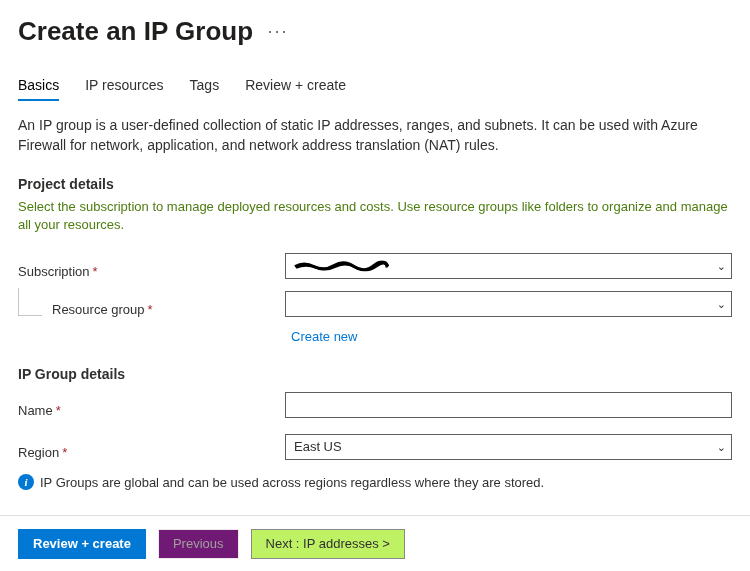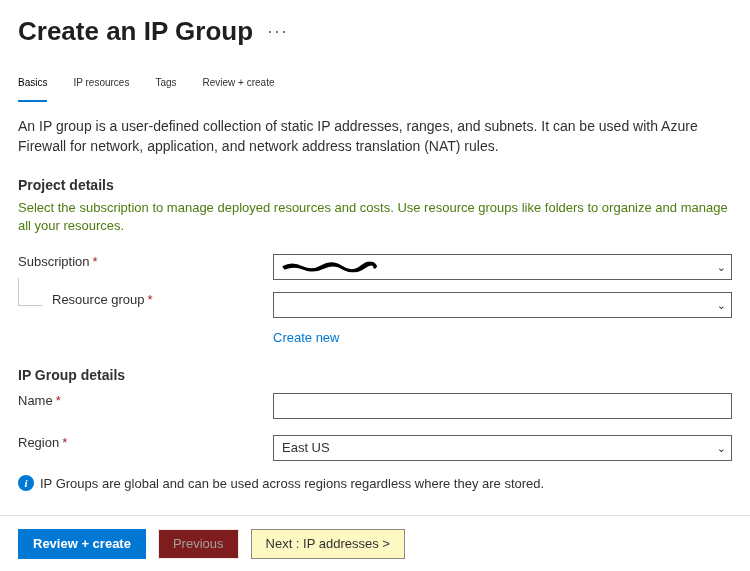--- a/index.html
+++ b/index.html
@@ -10,26 +10,26 @@
     background: #fff;
     width: 750px;
     height: 571px;
     position: relative;
     padding: 16px 18px 0 18px;
   }
   .header-row { display:flex; align-items:center; gap:14px; margin-bottom: 30px; }
   .page-title { font-size: 26px; font-weight: 600; color:#201f1e; }
   .more-icon { font-size: 18px; color:#605e5c; cursor:pointer; letter-spacing:1px; }
   .tabs { display:flex; gap:26px; border-bottom:none; margin-bottom:8px; }
-  .tab { font-size:10px; color:#323130; padding-bottom:12px; cursor:pointer;text-align:center; }
+  .tab { font-size:14px; color:#323130; padding-bottom:6px; cursor:pointer;text-align:center; }
   .tab.active { color:#000; font-weight:400; border-bottom:2px solid #0078d4; }
   .description { font-size:14px; color:#323130; line-height:1.45; margin: 14px 0 20px 0; }
   .section-title { font-weight:600; font-size:14px; margin-bottom:6px; }
   .section-desc { font-size:13px; color:#4d7c0f; line-height:1.45; margin-bottom:18px; }
-  .form-row { display:flex; align-items:flex-start; margin-bottom:12px; }
+  .form-row { display:flex; align-items:flex-end; margin-bottom:12px;gap:12px; }
   .form-label { width:255px; font-size:13px; color:#323130; display:flex; align-items:center; }
   .indent-connector {
     width:24px; height:28px; border-left:1px solid #c8c6c4; border-bottom:1px solid #c8c6c4;
     margin-right:10px; margin-top:-16px;
   }
   .required { color:#a4262c; margin-left:3px; }
   .field-wrap { flex:1; }
   .select, .text-input {
     width:100%; height:26px; border:1px solid #605e5c; background:#fff;
     font-size:13px; padding:0 26px 8px 8px; position:relative;
@@ -37,38 +37,38 @@
   .select-wrap { position:relative; }
   .chev {
     position:absolute; right:6px; top:50%; transform:translateY(-50%);
     pointer-events:none; font-size:11px; color:#323130;
   }
   .redacted {
     position:absolute; left:8px; top:50%; transform:translateY(-50%);
     width:95px; height:11px;
   }
   .redacted svg { display:block; }
-  .link { color:#0078d4; font-size:13px; cursor:pointer; display:inline-block; }
+  .link { color:#0078d4; font-size:13px; cursor:pointer; display:inline-block;margin-left:18px; }
   .create-new-row { display:flex; }
   .create-new-row .spacer { width:255px; }
   .info-row { display:flex; align-items:center; gap:6px; margin-top:14px; font-size:13px; }
   .info-icon {
     width:16px; height:16px; border-radius:50%; background:#0078d4; color:#fff;
     display:flex; align-items:center; justify-content:center; font-size:11px; font-weight:700;
     font-family: Georgia, serif; font-style: italic;
   }
   .footer {
     position:absolute; left:0; right:0; bottom:0; height:56px;
     border-top:1px solid #e1dfdd; background:#fff;
     display:flex; align-items:center; gap:12px; padding:0 18px;
   }
   .btn { height:30px; padding:0 14px; font-size:13px; border:1px solid transparent; cursor:pointer; }
   .btn-primary { background:#0078d4; color:#fff; font-weight:600; }
-  .btn-disabled { background:#7f1d1d; color:#a19f9d; border:1px solid #edebe9; cursor:default; }
-  .btn-outline { background:#fef9c3; color:#323130; border:1px solid #8a8886; }
+  .btn-disabled { background:#701a75; color:#a19f9d; border:1px solid #edebe9; cursor:default; }
+  .btn-outline { background:#bef264; color:#323130; border:1px solid #8a8886; }
   .section-gap { margin-top: 22px; }
 </style>
 </head>
 <body>
 
 <div class="header-row">
   <h1 class="page-title">Create an IP Group</h1>
   <span class="more-icon">···</span>
 </div>
 

